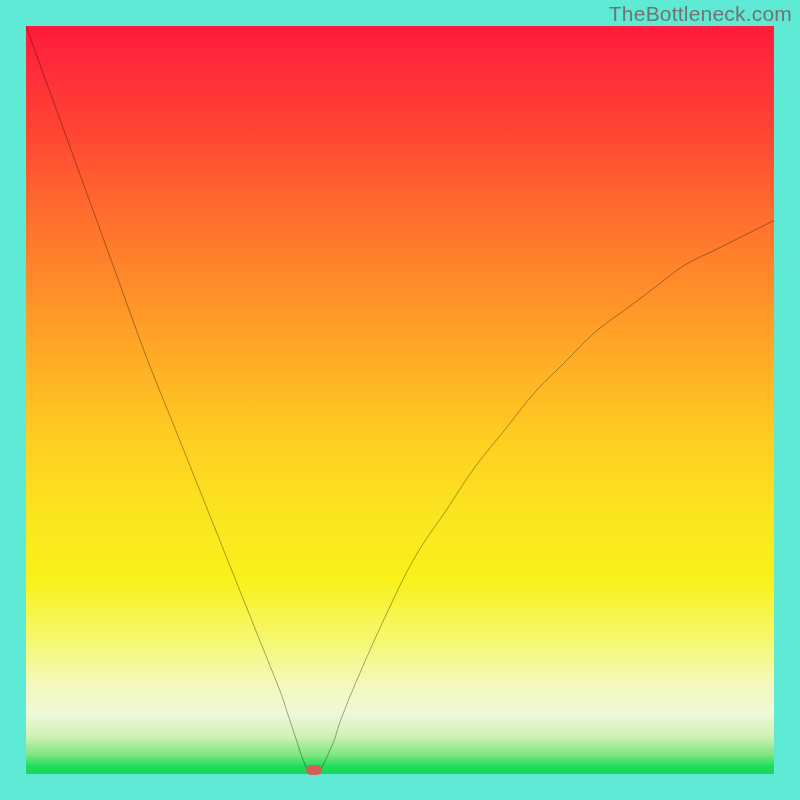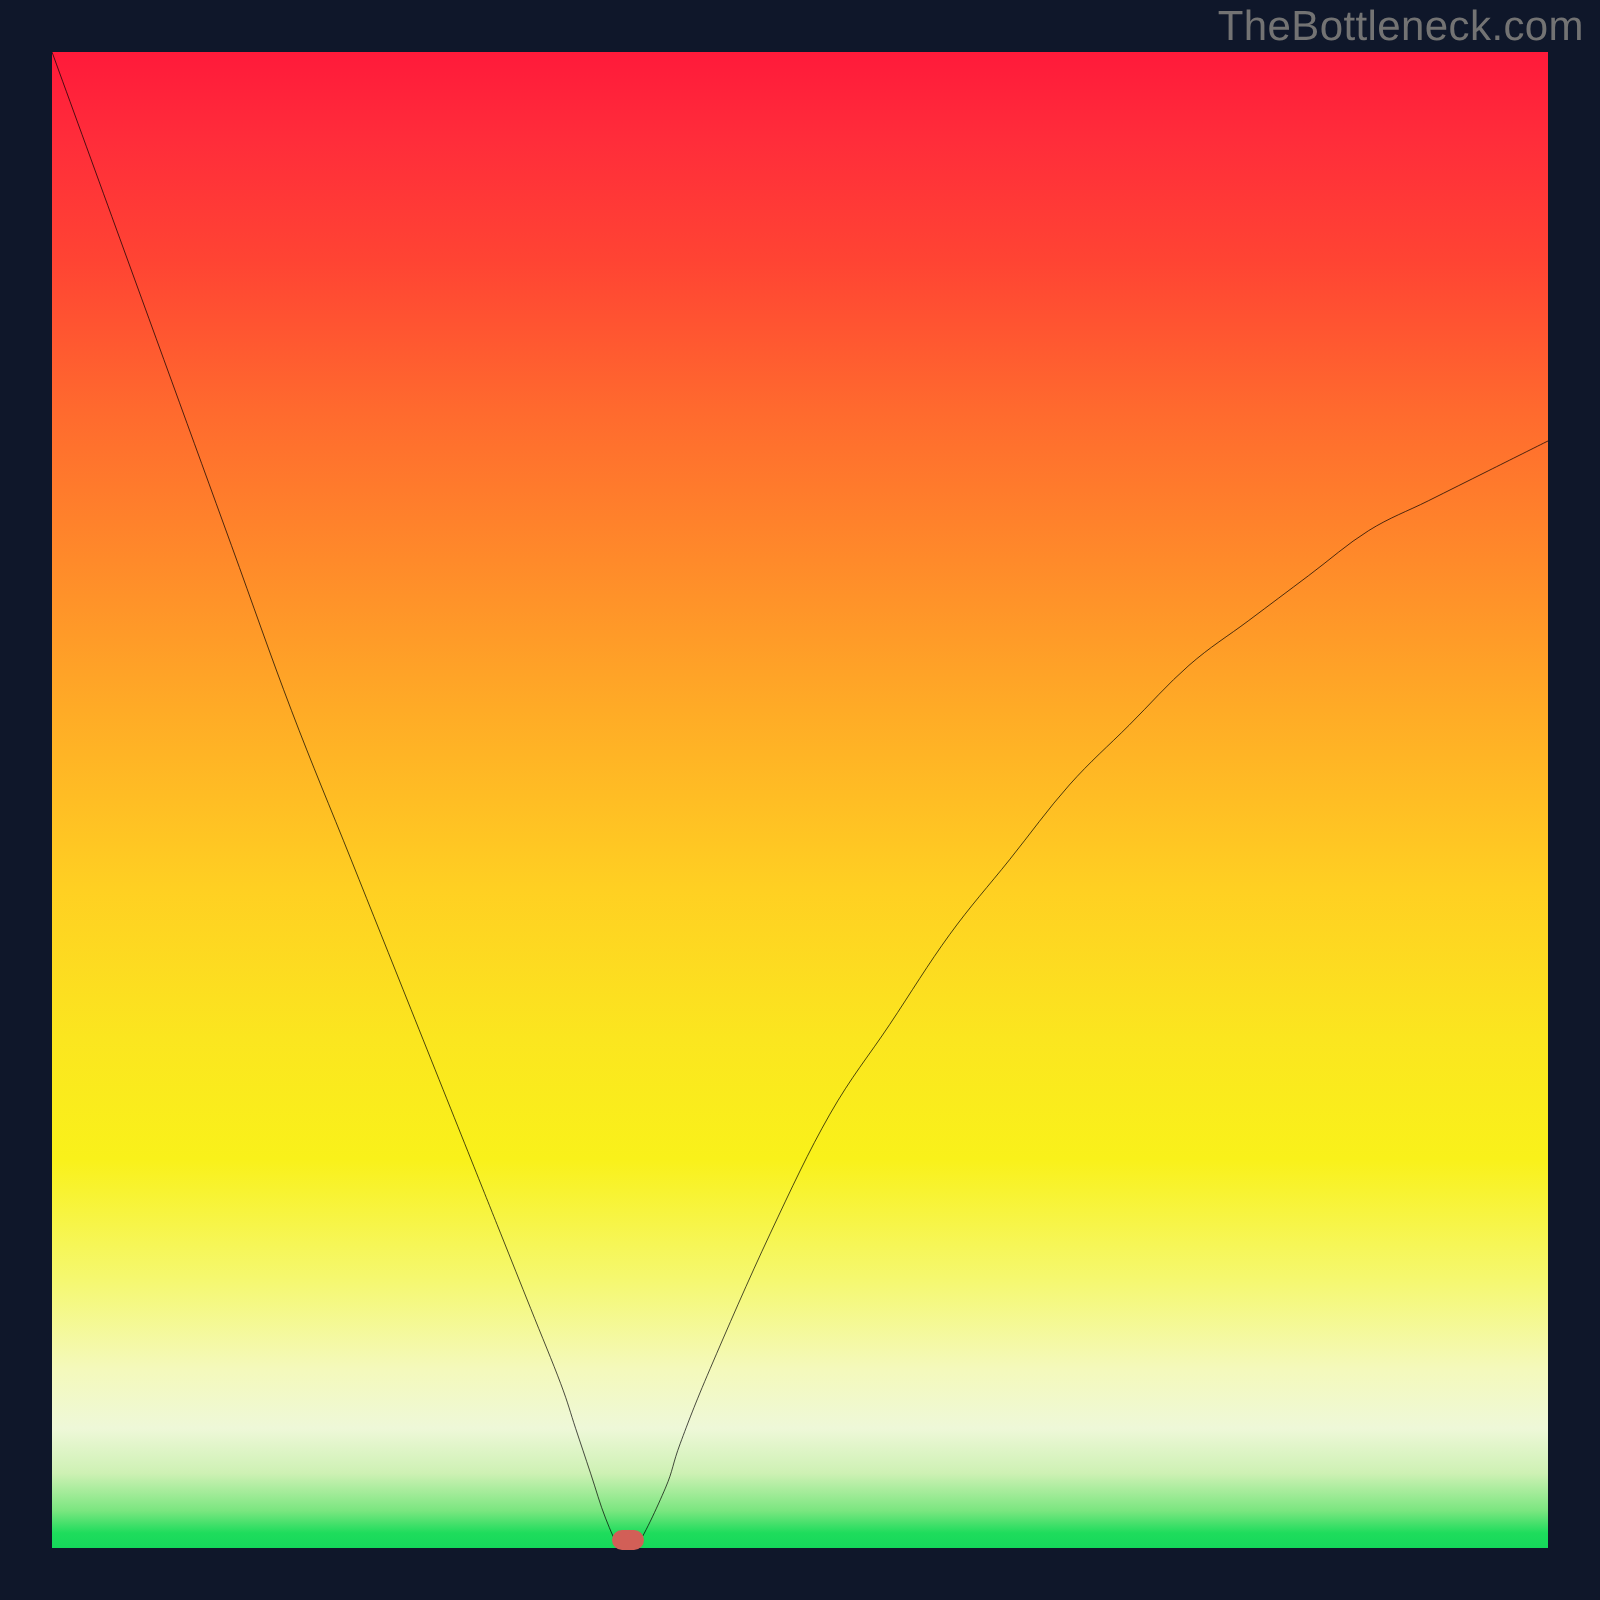--- a/index.html
+++ b/index.html
@@ -8,21 +8,21 @@
     width: 800px;
     height: 800px;
     overflow: hidden;
     background: #000;
     font-family: Arial, Helvetica, sans-serif;
   }
   .frame {
     position: relative;
     width: 800px;
     height: 800px;
-    background: #0f172a;
+    background: #5eead4;
   }
   .plot {
     position: absolute;
     left: 26px;
     top: 26px;
     width: 748px;
     height: 748px;
     background: linear-gradient(to bottom,
       #ff1a3a 0%,
       #ff2d3a 6%,

